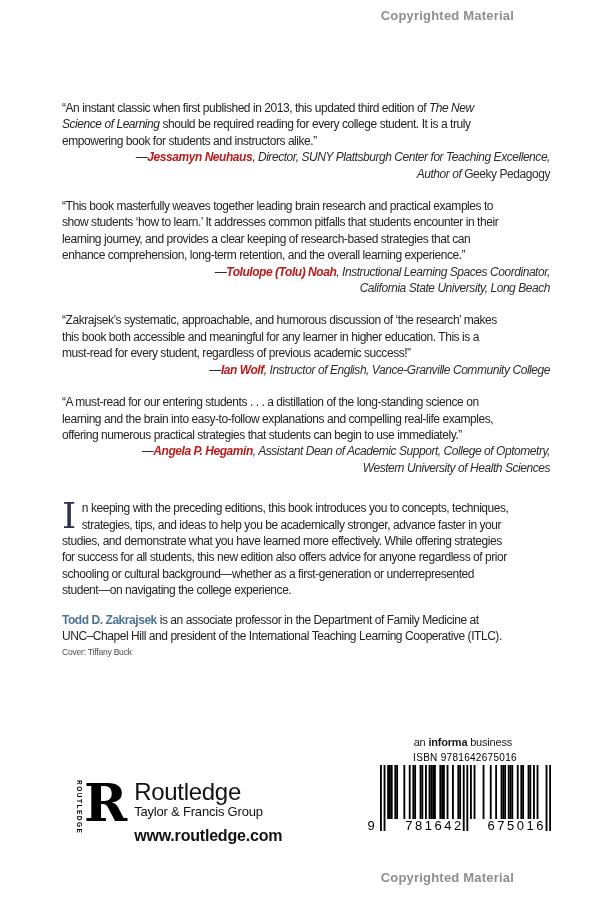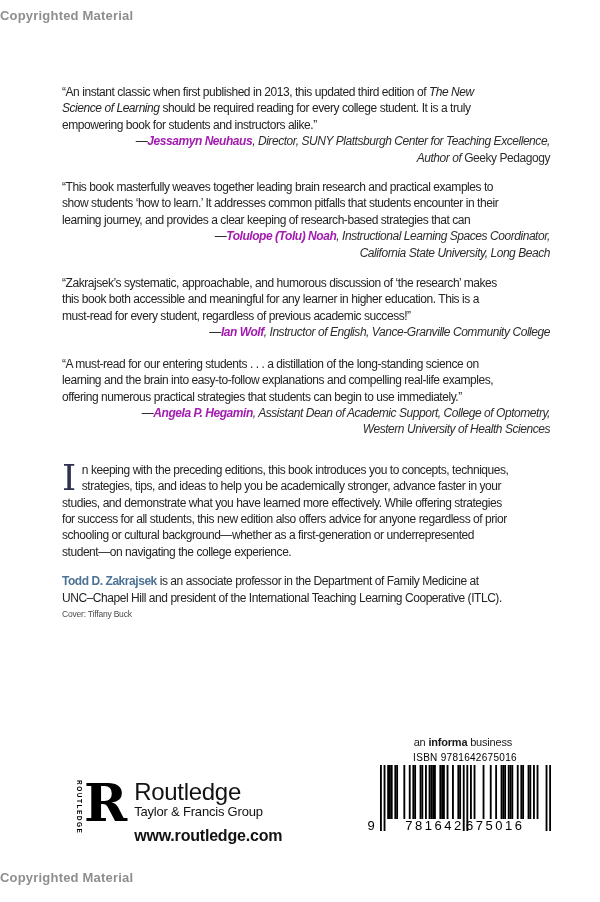--- a/index.html
+++ b/index.html
@@ -1,33 +1,33 @@
 <!DOCTYPE html>
 <html><head>
 <meta charset="utf-8">
 <style>
   html,body{margin:0;padding:0;background:#ffffff;}
   .page{
     position:relative;width:600px;height:902px;background:#ffffff;overflow:hidden;
     font-family:"Liberation Sans","DejaVu Sans",sans-serif;color:#262626;
   }
   .watermark{
-    position:absolute;left:0;width:514px;text-align:left;
+    position:absolute;left:0;width:514px;text-align:right;
     color:#8e8e8e;font-size:13px;font-weight:bold;letter-spacing:0.2px;
   }
   .watermark.top{top:8px;}
   .watermark.bottom{top:870px;}
 
   .content{position:absolute;left:62px;top:84px;width:488px;font-size:12px;line-height:16.4px;letter-spacing:-0.45px;color:#242424;}
   .qline{white-space:nowrap;}
   .it{font-style:italic;}
   .attr{text-align:right;white-space:nowrap;font-style:italic;color:#2d2d2d;}
-  .attr .name{color:#a21caf;font-weight:bold;font-style:italic;}
+  .attr .name{color:#b91c1c;font-weight:bold;font-style:italic;}
   .attr .roman{font-style:normal;}
-  .quote{margin:0 0 0 0;}
+  .quote{margin:16px 0 0 0;}
   .quote.q1{margin-bottom:13px;}
   .quote.q2{margin-bottom:14px;}
   .quote.q3{margin-bottom:15px;}
   .quote.q4{margin-bottom:24px;}
 
   .description{margin-bottom:13px;}
   .dropcap{
     float:left;font-family:"DejaVu Serif","Liberation Serif",serif;
     font-size:36px;line-height:30px;color:#2e3150;margin:1px 6px 0 0;font-weight:400;
   }
@@ -41,21 +41,21 @@
   .informa .b{font-weight:bold;}
 
   .barcode-box{position:absolute;left:371px;top:752px;width:188px;text-align:center;}
   .isbn-label{font-size:10px;color:#000;letter-spacing:0.3px;margin-bottom:2px;white-space:nowrap;}
   .bars-wrap{position:relative;width:171px;height:80px;margin:0 auto;}
   .bars-wrap svg{position:absolute;left:0;top:0;}
   .bars-wrap rect{fill:#000;}
   .bc-digit{position:absolute;top:53px;font-size:13px;color:#000;background:transparent;}
   .bc-d9{left:-12px;}
   .bc-dl{left:7px;width:72px;text-align:center;letter-spacing:2.5px;margin-left:12px;}
-  .bc-dr{left:73px;width:72px;text-align:right;letter-spacing:2.5px;}
+  .bc-dr{left:108px;width:72px;text-align:left;letter-spacing:2.5px;}
 
   .routledge{position:absolute;left:76px;top:776px;display:flex;align-items:flex-start;color:#000;}
   .rt-vert{
     writing-mode:vertical-rl;font-size:6.5px;font-weight:bold;letter-spacing:1.5px;
     height:52px;margin:4px 1px 0 0;color:#000;
   }
   .rt-glyph{
     font-family:"DejaVu Serif","Liberation Serif",serif;font-size:52px;line-height:54px;
     font-weight:bold;margin-right:7px;
   }
@@ -78,20 +78,21 @@
       <div class="qline"><span class="it">Science of Learning</span><span> should be required reading for every college student. It is a truly</span></div>
       <div class="qline"><span>empowering book for students and instructors alike.”</span></div>
       <div class="attr"><span>—</span><span class="name">Jessamyn Neuhaus</span><span>, Director, SUNY Plattsburgh Center for Teaching Excellence,</span></div>
       <div class="attr"><span>Author of </span><span class="roman">Geeky Pedagogy</span></div>
     </div>
 
     <div class="quote q2">
       <div class="qline">“This book masterfully weaves together leading brain research and practical examples to</div>
       <div class="qline">show students ‘how to learn.’ It addresses common pitfalls that students encounter in their</div>
       <div class="qline">learning journey, and provides a clear keeping of research-based strategies that can</div>
+      <div class="qline">enhance comprehension, long-term retention, and the overall learning experience.”</div>
       <div class="attr"><span>—</span><span class="name">Tolulope (Tolu) Noah</span><span>, Instructional Learning Spaces Coordinator,</span></div>
       <div class="attr"><span>California State University, Long Beach</span></div>
     </div>
 
     <div class="quote q3">
       <div class="qline">“Zakrajsek’s systematic, approachable, and humorous discussion of ‘the research’ makes</div>
       <div class="qline">this book both accessible and meaningful for any learner in higher education. This is a</div>
       <div class="qline">must-read for every student, regardless of previous academic success!”</div>
       <div class="attr"><span>—</span><span class="name">Ian Wolf</span><span>, Instructor of English, Vance-Granville Community College</span></div>
     </div>

